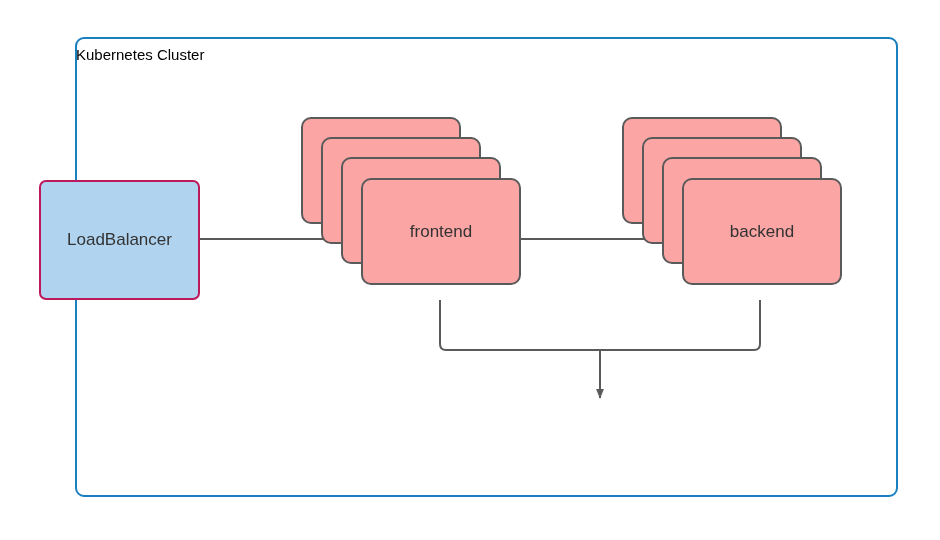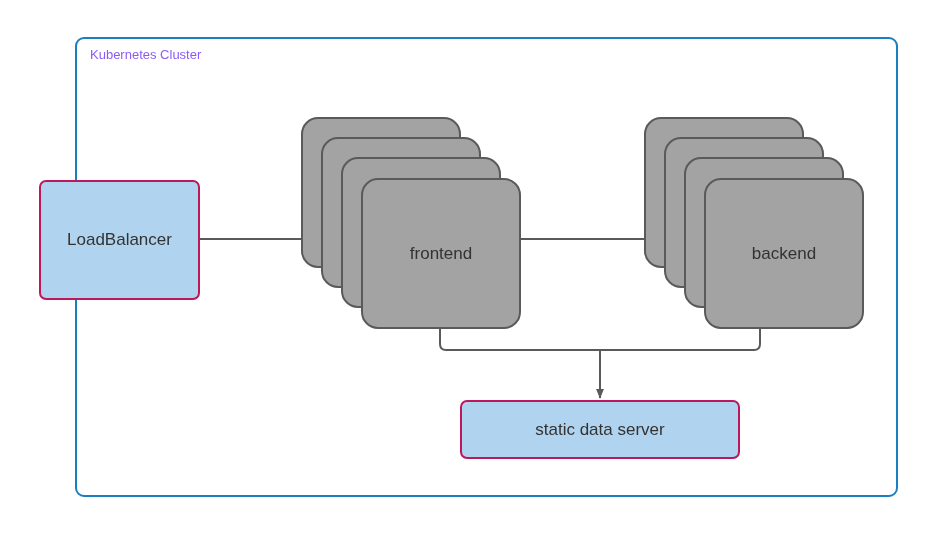--- a/index.html
+++ b/index.html
@@ -35,24 +35,24 @@
     top: 37px;
     width: 823px;
     height: 460px;
     border: 2px solid #1a7fc1;
     border-radius: 9px;
     box-sizing: border-box;
     background: transparent;
   }
   .cluster-label {
     position: absolute;
-    left: 90px;
+    left: 76px;
     top: 44px;
-    color: #8b5cf6;
-    font-size: 13px;
+    color: #000000;
+    font-size: 15px;
     line-height: 22px;
     white-space: nowrap;
   }
 
   
   .node {
     position: absolute;
     background: #b0d4ef;
     border: 2px solid #be185d;
     border-radius: 7px;
@@ -72,40 +72,40 @@
 
   
   .stack {
     position: absolute;
     width: 220px;
     height: 182px;
   }
   .stack .card {
     position: absolute;
     width: 160px;
-    height: 151px;
-    background: #a3a3a3;
+    height: 107px;
+    background: #fca5a5;
     border: 2px solid #5a5a5a;
-    border-radius: 17px;
+    border-radius: 10px;
     box-sizing: border-box;
   }
   .stack .card.c0 { left: 0px;  top: 0px;  }
   .stack .card.c1 { left: 20px; top: 20px; }
   .stack .card.c2 { left: 40px; top: 40px; }
   .stack .card.c3 {
     left: 60px; top: 61px;
     display: flex;
     align-items: center;
     justify-content: center;
   }
 
   
   #loadbalancer { left: 39px;  top: 180px; width: 161px; height: 120px; }
   #frontend-stack { left: 301px; top: 117px; }
-  #backend-stack  { left: 644px; top: 117px; }
+  #backend-stack  { left: 622px; top: 117px; }
   #static-data-server { left: 460px; top: 400px; width: 280px; height: 59px; }
 </style>
 </head>
 <body>
 
 <div id="canvas">
 
   <svg id="wires" viewBox="0 0 940 540" width="940" height="540" aria-hidden="true">
     <defs>
       <marker id="arrowhead" markerWidth="10" markerHeight="8" refX="9.2" refY="4" orient="auto" markerUnits="userSpaceOnUse">
@@ -152,17 +152,14 @@
 
   <div class="stack" id="backend-stack">
     <div class="card c0"></div>
     <div class="card c1"></div>
     <div class="card c2"></div>
     <div class="card c3">
       <span class="node-label">backend</span>
     </div>
   </div>
 
-  <div class="node" id="static-data-server">
-    <span class="node-label">static data server</span>
-  </div>
 
 </div>
 
 </body></html>

